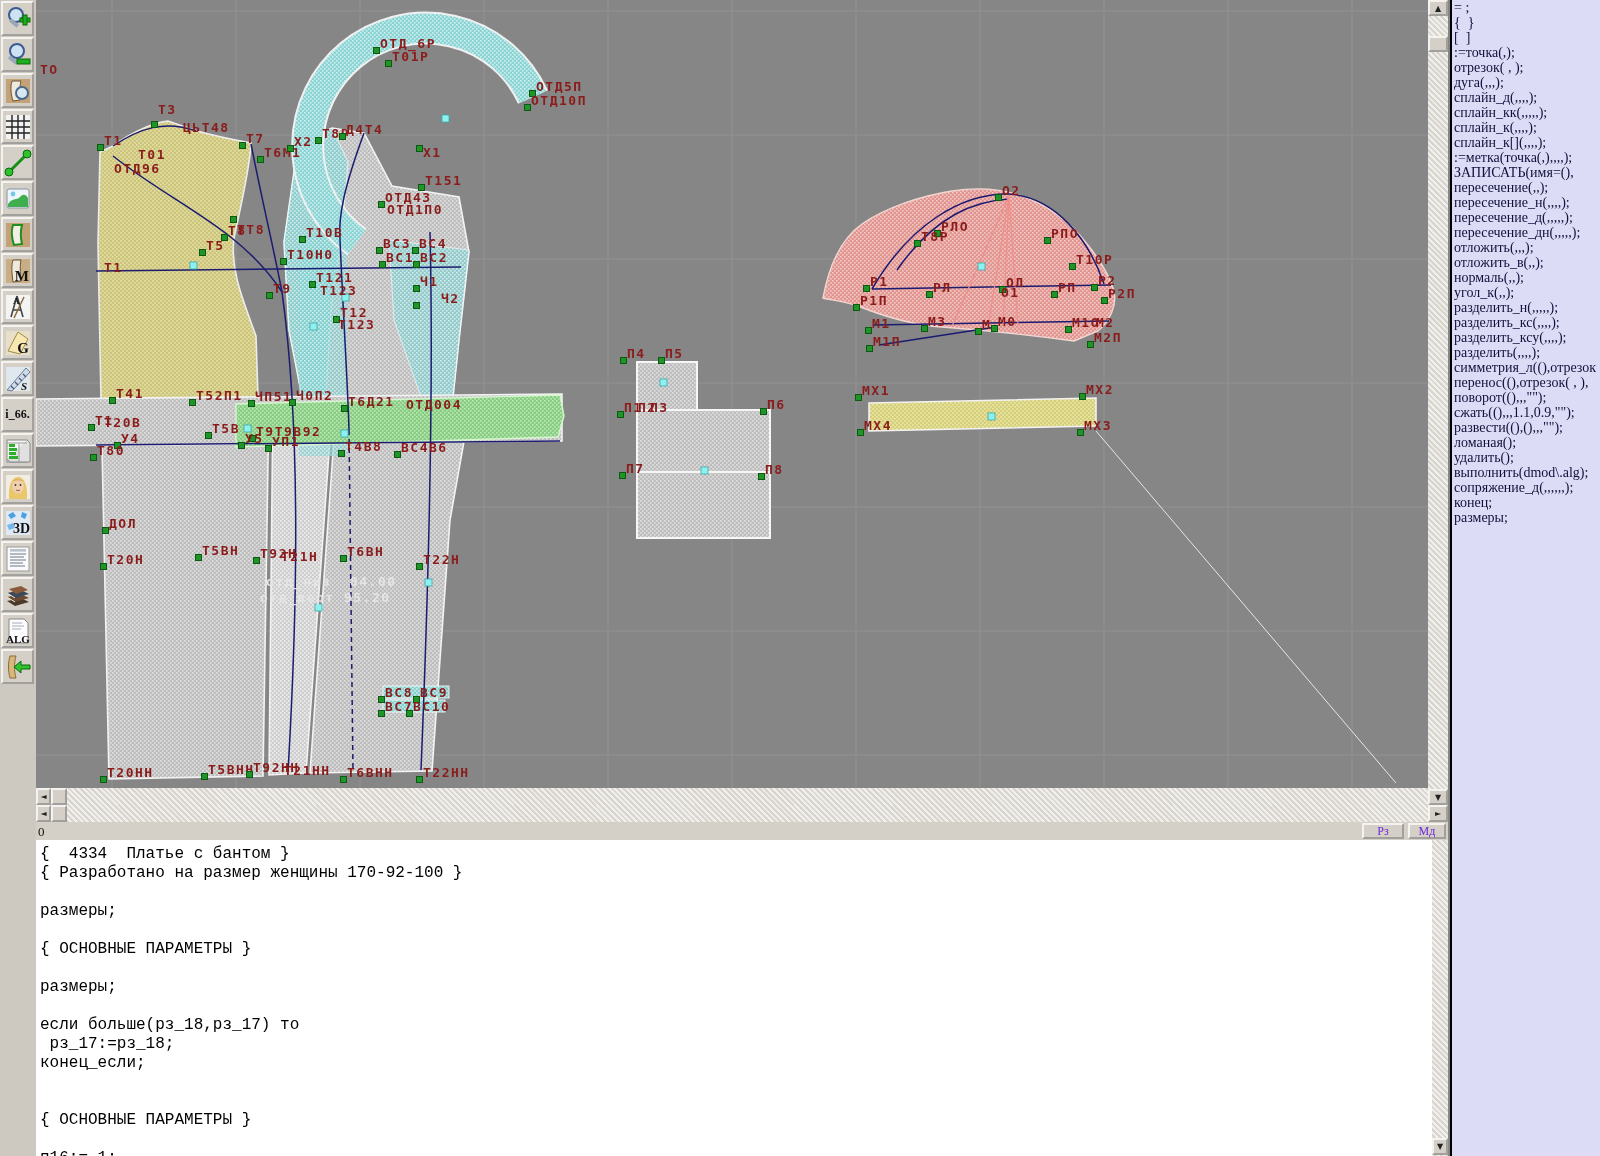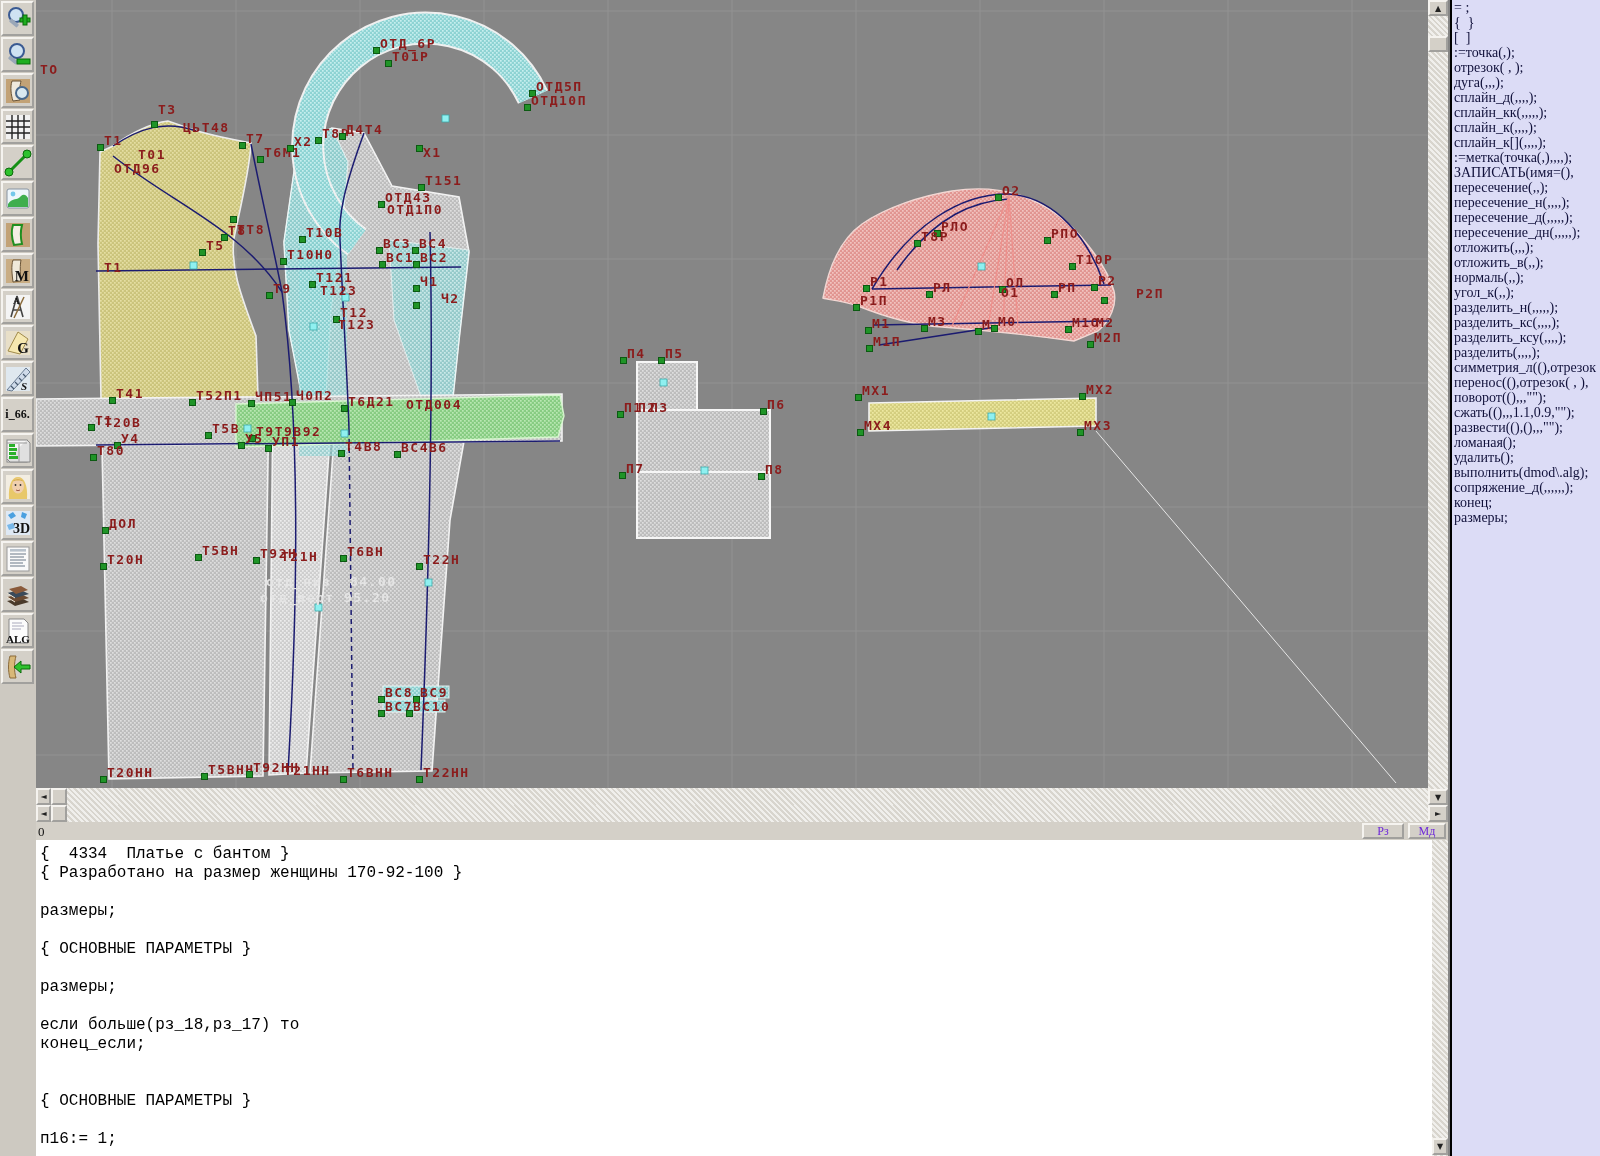--- a/index.html
+++ b/index.html
@@ -528,21 +528,21 @@
         <i class="mk" style="left: 890px; top: 291px;"></i>
         <span class="lbl" style="left: 897px; top: 282px;">РЛ</span>
         <i class="mk" style="left: 963px; top: 286px;"></i>
         <span class="lbl" style="left: 970px; top: 277px;">ОЛ</span>
         <span class="lbl" style="left: 965px; top: 287px;">О1</span>
         <i class="mk" style="left: 1015px; top: 291px;"></i>
         <span class="lbl" style="left: 1022px; top: 282px;">РП</span>
         <i class="mk" style="left: 1055px; top: 284px;"></i>
         <span class="lbl" style="left: 1062px; top: 275px;">Р2</span>
         <i class="mk" style="left: 1065px; top: 297px;"></i>
-        <span class="lbl" style="left: 1072px; top: 288px; padding-left: 28px;">Р2П</span>
+        <span class="lbl" style="left: 1072px; top: 288px;">Р2П</span>
         <i class="mk" style="left: 817px; top: 304px;"></i>
         <span class="lbl" style="left: 824px; top: 295px;">Р1П</span>
         <i class="mk" style="left: 829px; top: 327px;"></i>
         <span class="lbl" style="left: 836px; top: 318px;">М1</span>
         <i class="mk" style="left: 885px; top: 325px;"></i>
         <span class="lbl" style="left: 892px; top: 316px;">М3</span>
         <i class="mk" style="left: 939px; top: 328px;"></i>
         <span class="lbl" style="left: 946px; top: 319px;">М</span>
         <i class="mk" style="left: 955px; top: 325px;"></i>
         <span class="lbl" style="left: 962px; top: 316px;">М0</span>
@@ -590,20 +590,21 @@
       <div class="cline">{  4334  Платье с бантом }</div>
       <div class="cline">{ Разработано на размер женщины 170-92-100 }</div>
       <div class="cline"> </div>
       <div class="cline">размеры;</div>
       <div class="cline"> </div>
       <div class="cline">{ ОСНОВНЫЕ ПАРАМЕТРЫ }</div>
       <div class="cline"> </div>
       <div class="cline">размеры;</div>
       <div class="cline"> </div>
       <div class="cline">если больше(рз_18,рз_17) то</div>
+      <div class="cline"> рз_17:=рз_18;</div>
       <div class="cline">конец_если;</div>
       <div class="cline"> </div>
       <div class="cline"> </div>
       <div class="cline">{ ОСНОВНЫЕ ПАРАМЕТРЫ }</div>
       <div class="cline"> </div>
       <div class="cline">п16:= 1;</div>
     </div>
   <div id="vscroll-text" class="sb-track">
     <div id="vst-down" class="sb-btn">▼</div>
   </div>

